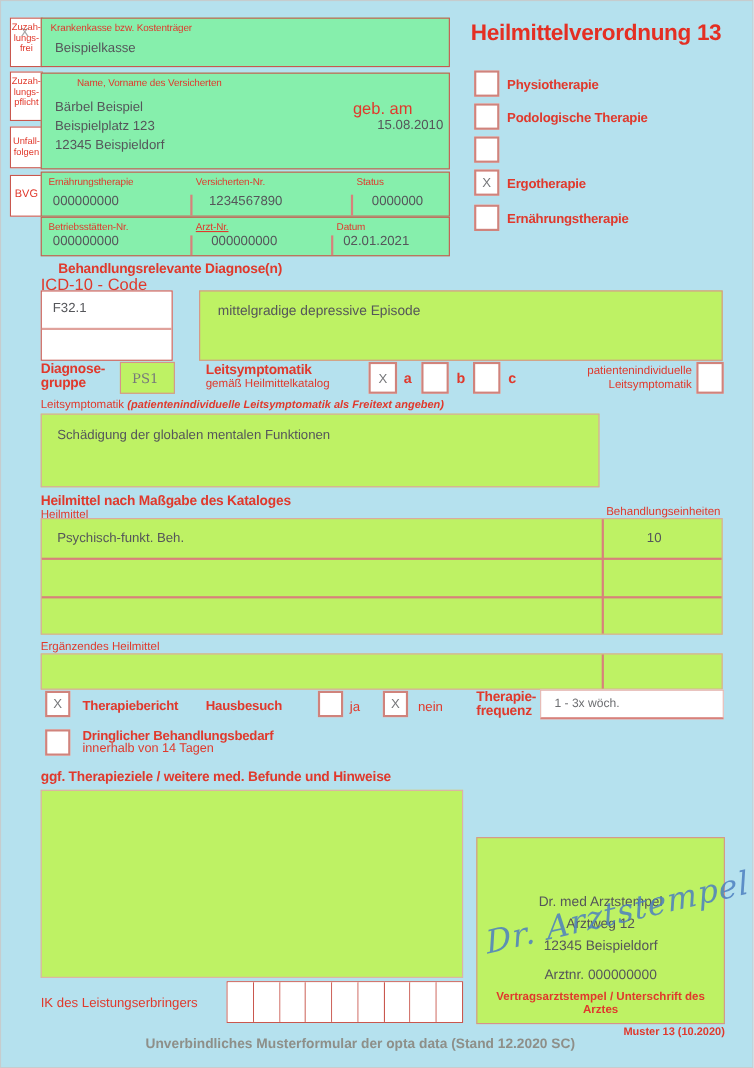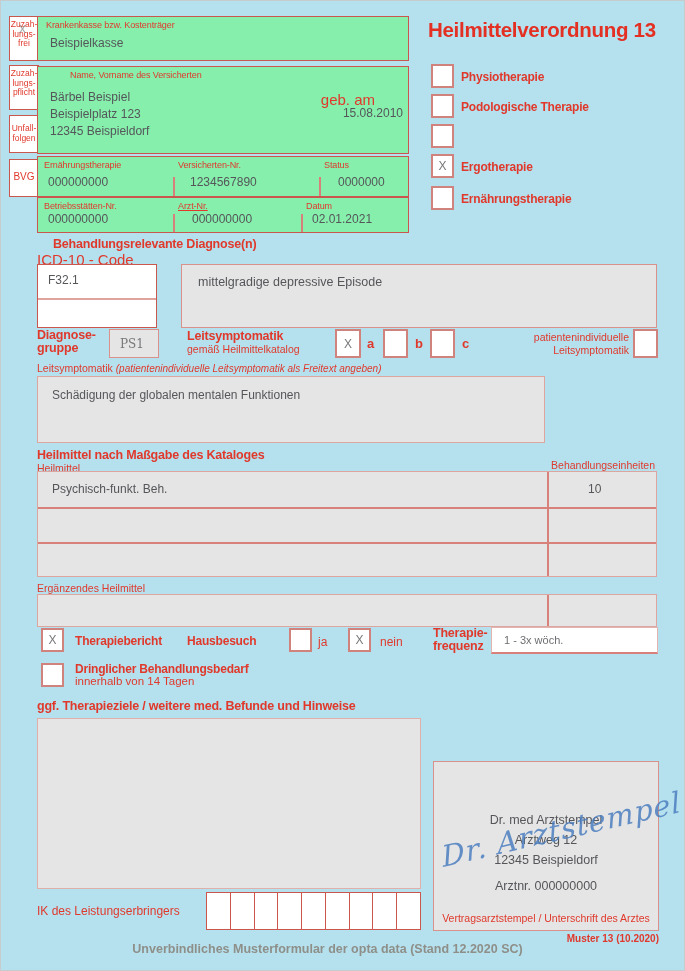--- a/index.html
+++ b/index.html
@@ -6,21 +6,21 @@
   .page{
     position:relative;width:685px;height:971px;
     background:#b5e1ee;
     border:1px solid #c6ccce;
     box-sizing:border-box;
     font-family:"Liberation Sans", sans-serif;
     overflow:hidden;
   }
   .abs{position:absolute;}
   .box{position:absolute;background:#86efac;border:1.5px solid #c9574e;box-sizing:border-box;}
-  .pbox{position:absolute;background:#e5e5e5;border:1.5px solid #d8918b;box-sizing:border-box;}
+  .pbox{position:absolute;background:#bef264;border:1.5px solid #d8918b;box-sizing:border-box;}
   .cap{color:#e0392c;font-size:9px;letter-spacing:-0.1px;}
   .capb{color:#e0392c;font-size:15px;}
   .val{color:#55565a;font-size:12px;}
   .redh{color:#e0392c;font-weight:bold;font-size:12.5px;letter-spacing:-0.2px;}
   .redl{color:#e0392c;font-size:10.5px;}
   .redb12{color:#e0392c;font-weight:bold;font-size:12px;letter-spacing:-0.2px;}
   .tab{position:absolute;left:8px;width:30px;background:#ffffff;border:1.5px solid #c9574e;box-sizing:border-box;
        color:#e0392c;font-size:8.5px;line-height:9.5px;text-align:center;padding-top:3px;}
   .cb{position:absolute;width:23px;height:24px;background:#fff;border:2px solid #d0837c;box-sizing:border-box;
       display:flex;align-items:center;justify-content:center;color:#77787b;font-size:12px;}
@@ -159,21 +159,21 @@
 
   <div class="abs redl" style="left:478px;top:330px;width:150px;text-align:right;line-height:13px;">
     <span style="display:block">patientenindividuelle</span>
     <span style="display:block">Leitsymptomatik</span>
   </div>
   <div class="cb" style="left:632px;top:328px;width:25px;height:29px;">
       <span></span>
     </div>
 
   <div class="abs redl" style="left:36px;top:361px;">
-    <span>Leitsymptomatik </span><span style="font-weight:normal;font-style:italic;font-size:10px;">(patientenindividuelle Leitsymptomatik als Freitext angeben)</span>
+    <span>Leitsymptomatik </span><span style="font-weight:bold;font-style:italic;font-size:10px;">(patientenindividuelle Leitsymptomatik als Freitext angeben)</span>
   </div>
   <div class="pbox" style="left:36px;top:375px;width:508px;height:67px;border-color:#dda59f;">
     <div class="val abs" style="left:14px;top:11px;">Schädigung  der globalen mentalen Funktionen</div>
   </div>
 
   <div class="abs redh" style="left:36px;top:447px;">Heilmittel nach Maßgabe des Kataloges</div>
   <div class="abs redl" style="left:36px;top:461px;">Heilmittel</div>
   <div class="abs redl" style="right:29px;top:458px;">Behandlungseinheiten</div>
 
   <div class="pbox" style="left:36px;top:470px;width:620px;height:106px;border-color:#dda59f;">
@@ -228,21 +228,21 @@
   <div class="pbox" style="left:36px;top:717px;width:384px;height:171px;border-color:#dfafaa;"></div>
 
   <div class="pbox" style="left:432px;top:760px;width:226px;height:170px;border-color:#d8918b;">
     <div class="abs" style="left:0;top:48px;width:100%;">
       <div class="stampline">Dr. med Arztstempel</div>
       <div class="stampline">Arztweg 12</div>
       <div class="stampline">12345 Beispieldorf</div>
       <div class="stampline" style="margin-top:6px;">Arztnr. 000000000</div>
     </div>
     <div class="abs sig" style="left:8px;top:78px;">Dr. Arztstempel</div>
-    <div class="abs" style="left:0;bottom:6px;width:100%;text-align:center;color:#e0392c;font-weight:normal;font-size:10.5px;margin-top:40px;">Vertragsarztstempel / Unterschrift des Arztes</div>
+    <div class="abs" style="left:0;bottom:6px;width:100%;text-align:center;color:#e0392c;font-weight:bold;font-size:10.5px;margin-top:40px;">Vertragsarztstempel / Unterschrift des Arztes</div>
   </div>
 
   <div class="abs" style="left:36px;top:903px;color:#e0392c;font-size:12px;">IK des Leistungserbringers</div>
   <div class="abs" style="left:205px;top:891px;width:215px;height:38px;border:1.5px solid #c9574e;box-sizing:border-box;display:flex;background:#fff;">
     <div class="ikcell"></div>
     <div class="ikcell"></div>
     <div class="ikcell"></div>
     <div class="ikcell"></div>
     <div class="ikcell"></div>
     <div class="ikcell"></div>

